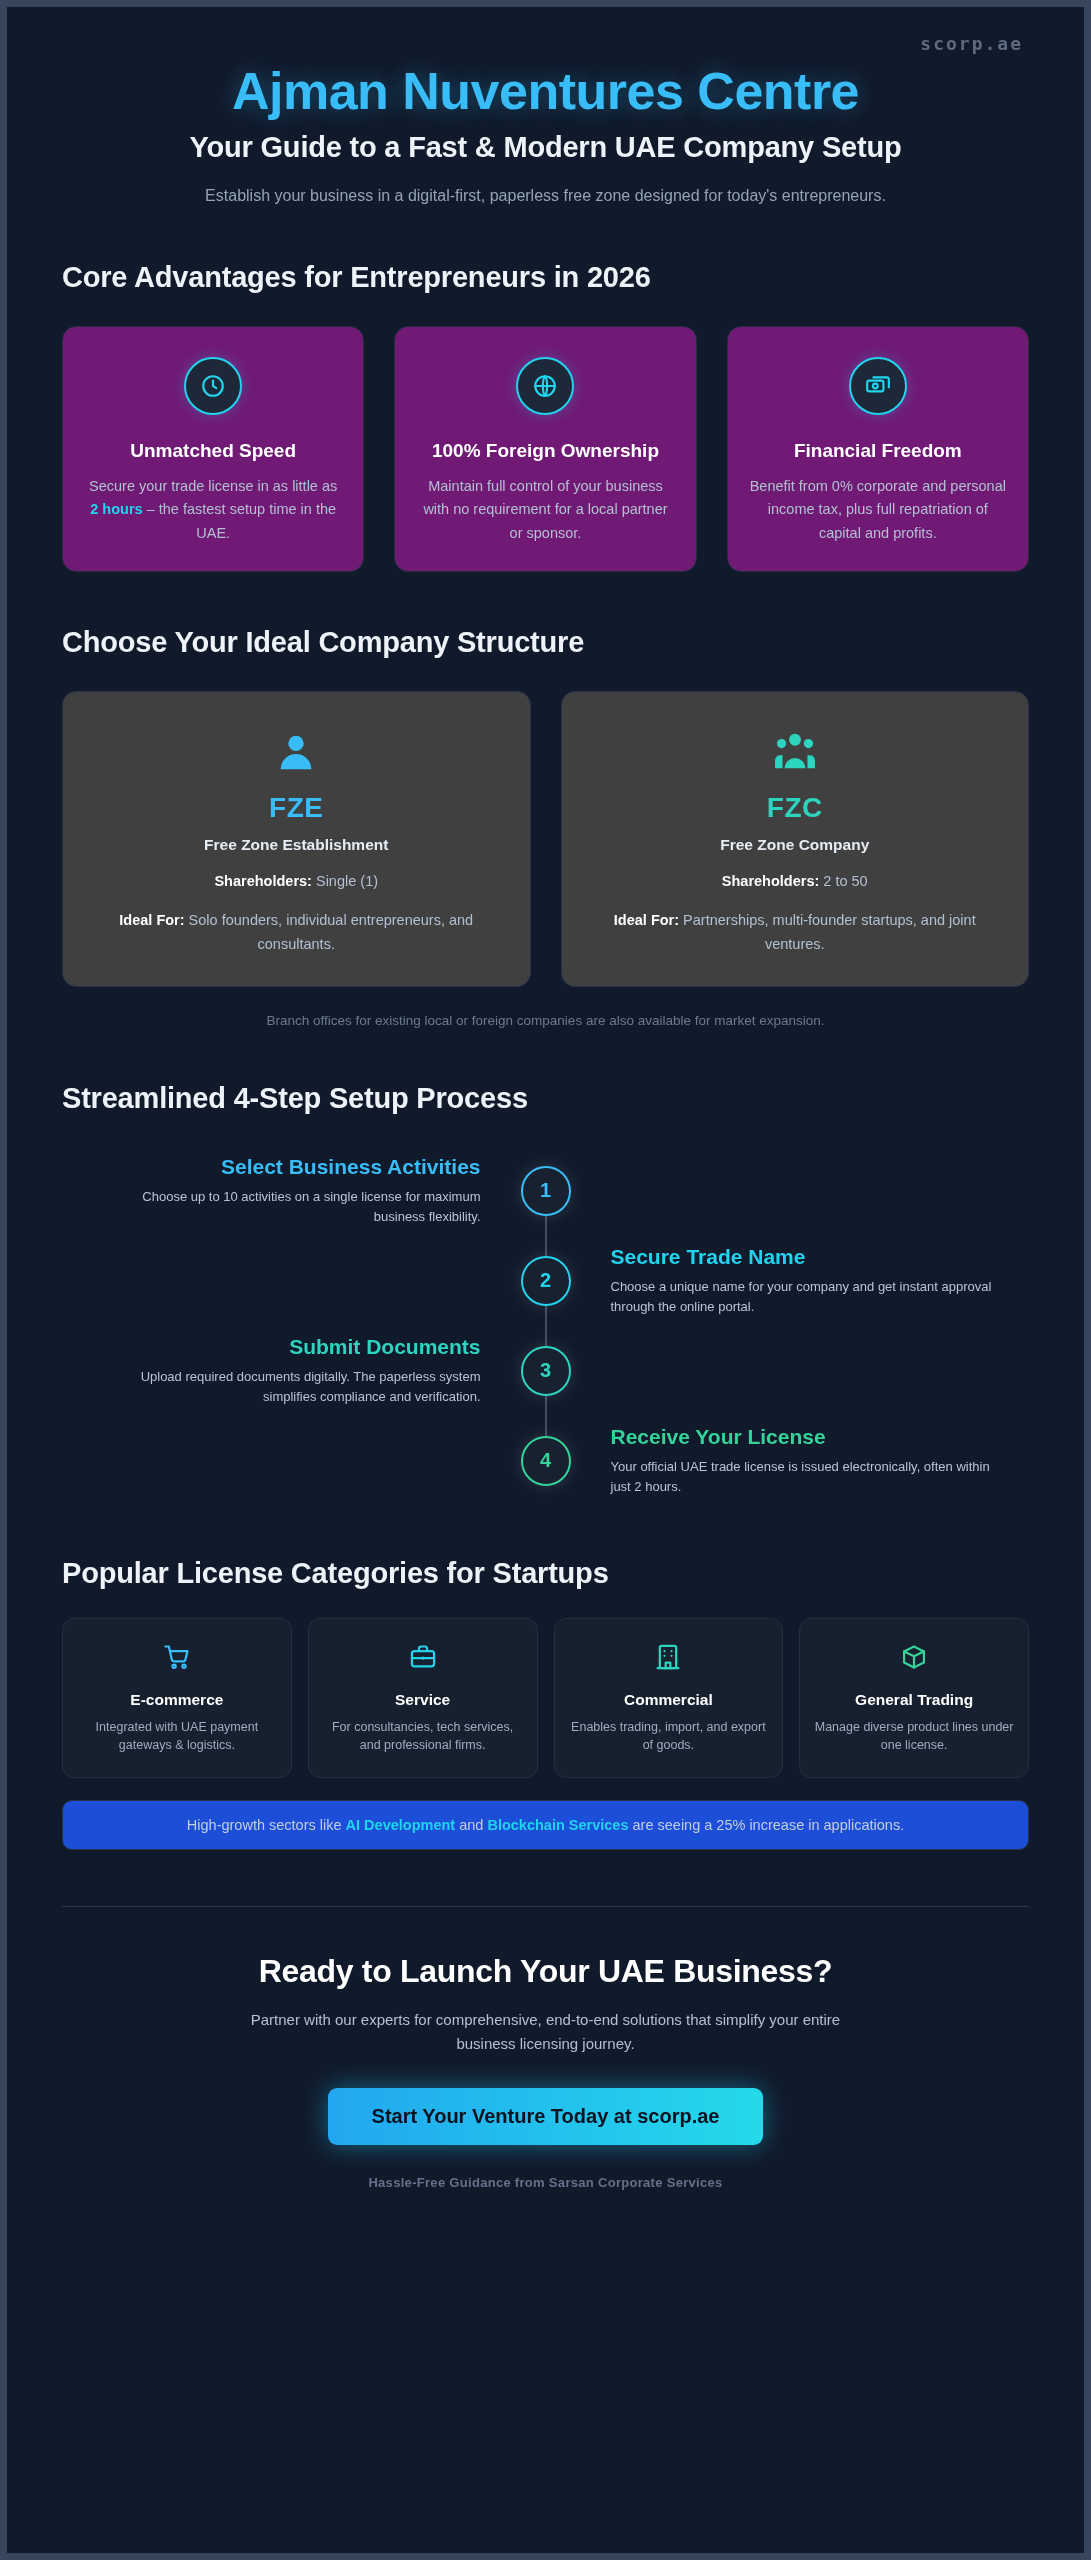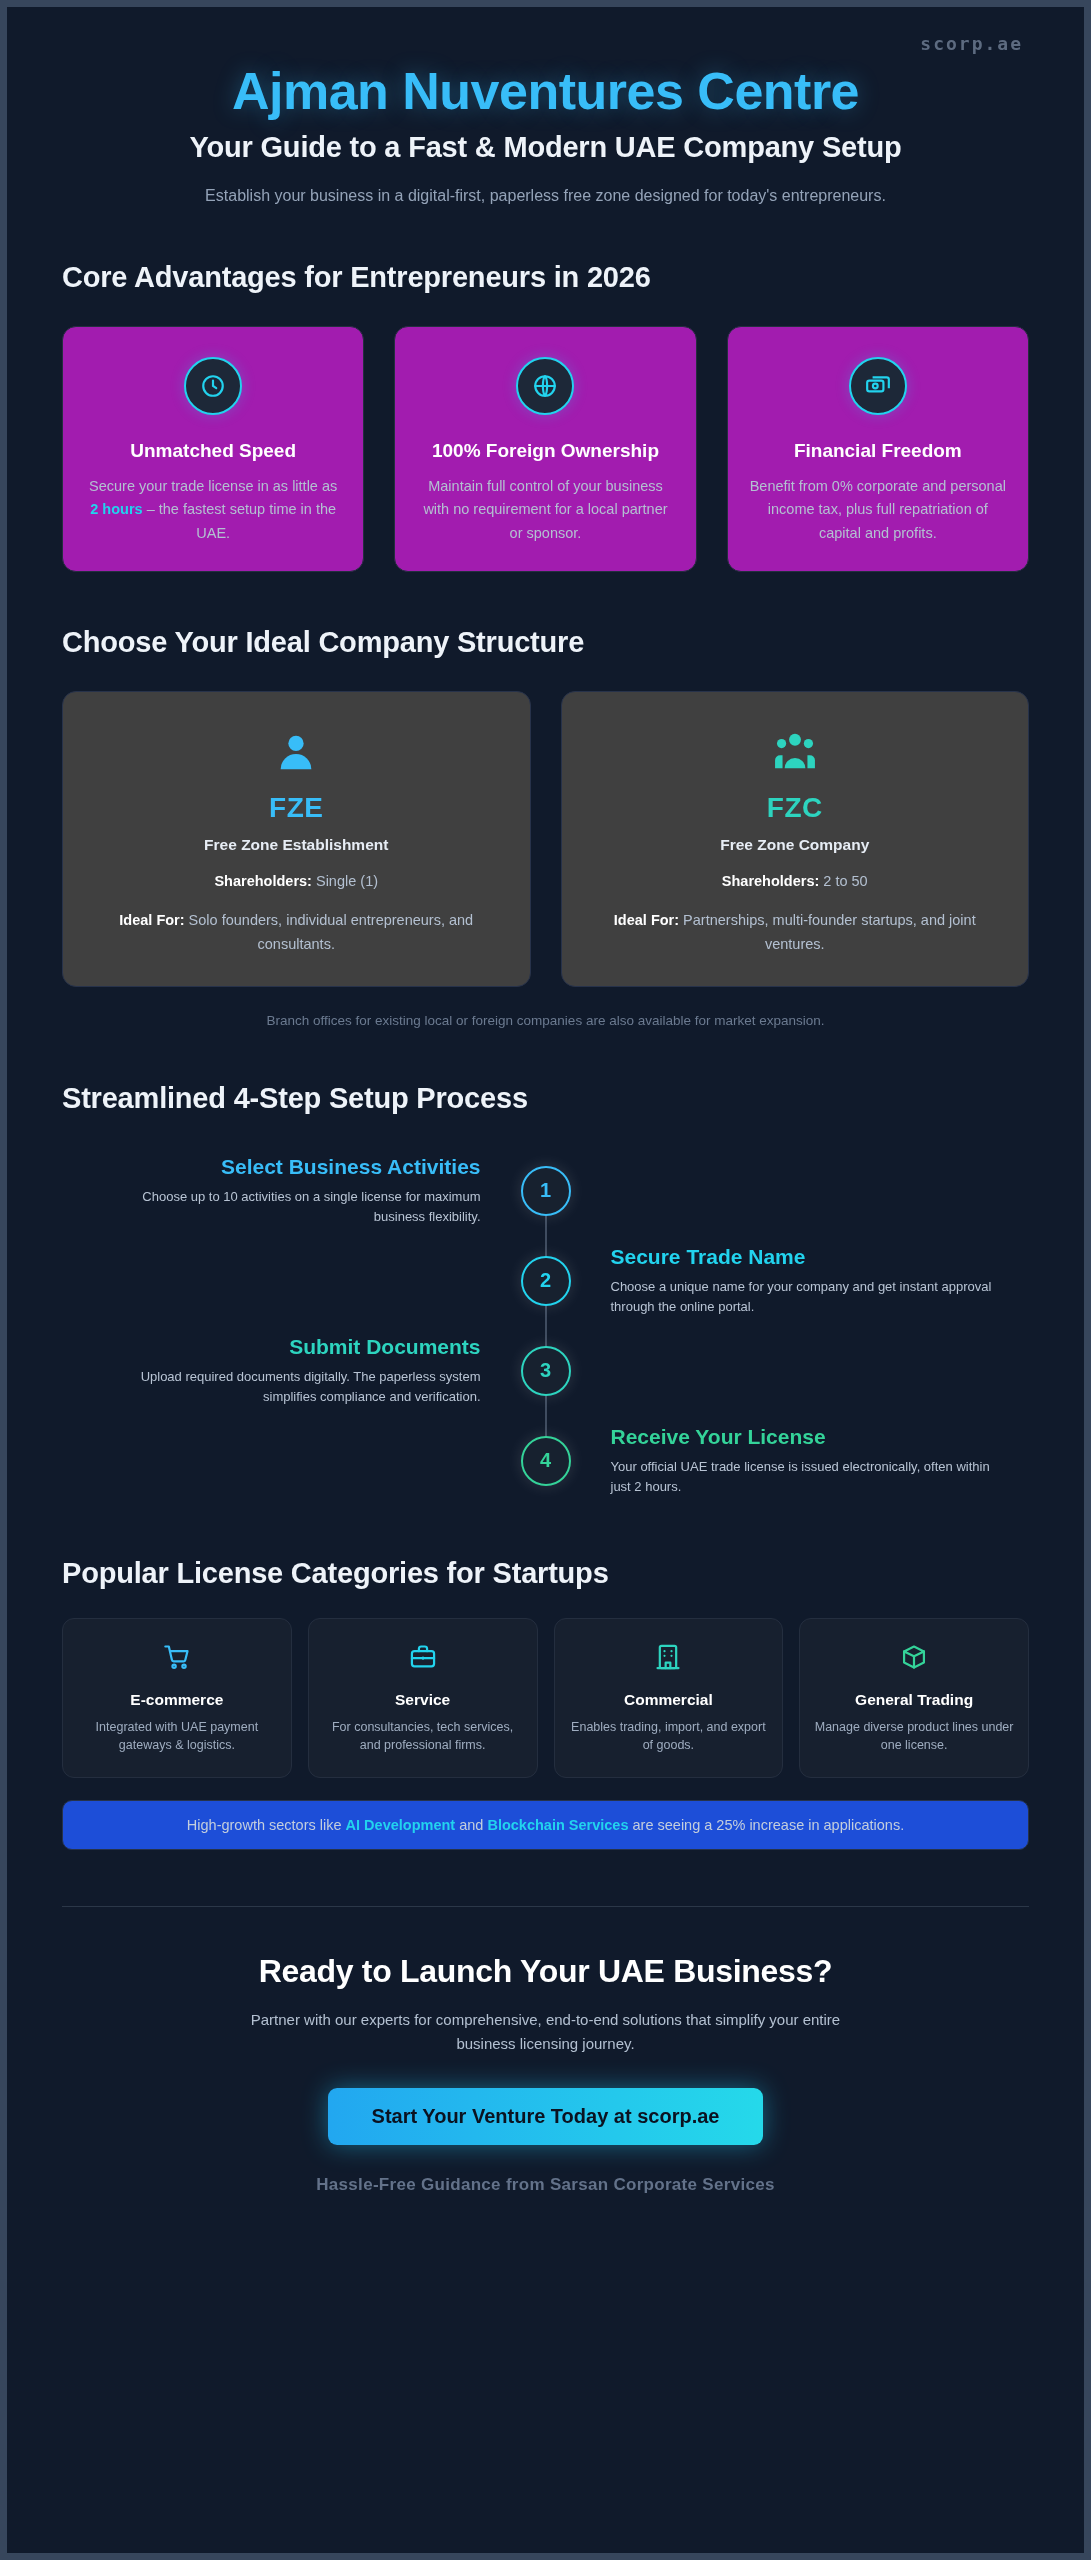--- a/index.html
+++ b/index.html
@@ -70,21 +70,21 @@
 
   
   .adv-wrap { margin-top: 52px; }
   .adv-grid {
     display: grid;
     grid-template-columns: repeat(3, 1fr);
     gap: 30px;
     margin-top: 32px;
   }
   .adv-card {
-    background: #a21caf;
+    background: #701a75;
     border: 1px solid #242e3f;
     border-radius: 14px;
     padding: 30px 22px 26px 22px;
     text-align: center;
     display: flex;
     flex-direction: column;
     align-items: center;
   }
   .icon-circle {
     width: 58px; height: 58px;
@@ -238,21 +238,21 @@
     color: #0b1220;
     font-size: 20px;
     font-weight: 700;
     border: none;
     cursor: pointer;
     box-shadow: 0 0 26px rgba(34,190,235,0.45);
     font-family: "Liberation Sans", sans-serif;
   }
   .cta-foot {
     margin-top: 30px;
-    font-size: 17px;
+    font-size: 13px;
     font-weight: 700;
     color: #63728a;
     letter-spacing: 0.3px;
   }
 </style>
 </head>
 <body>
 
 <div class="page">
   <div class="inner">

